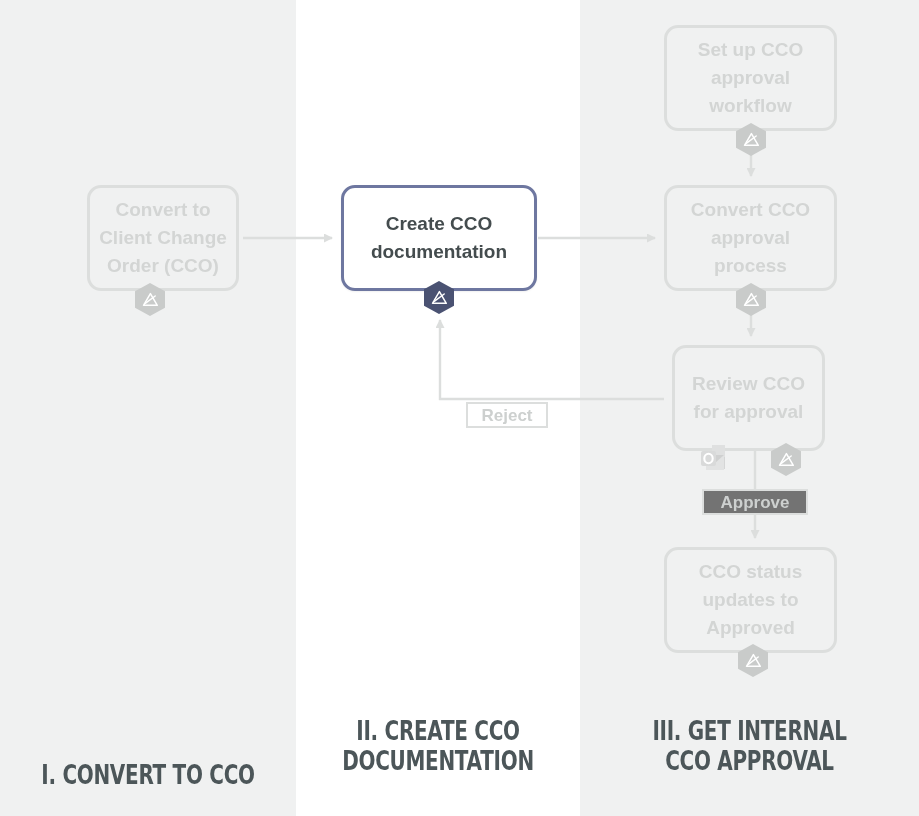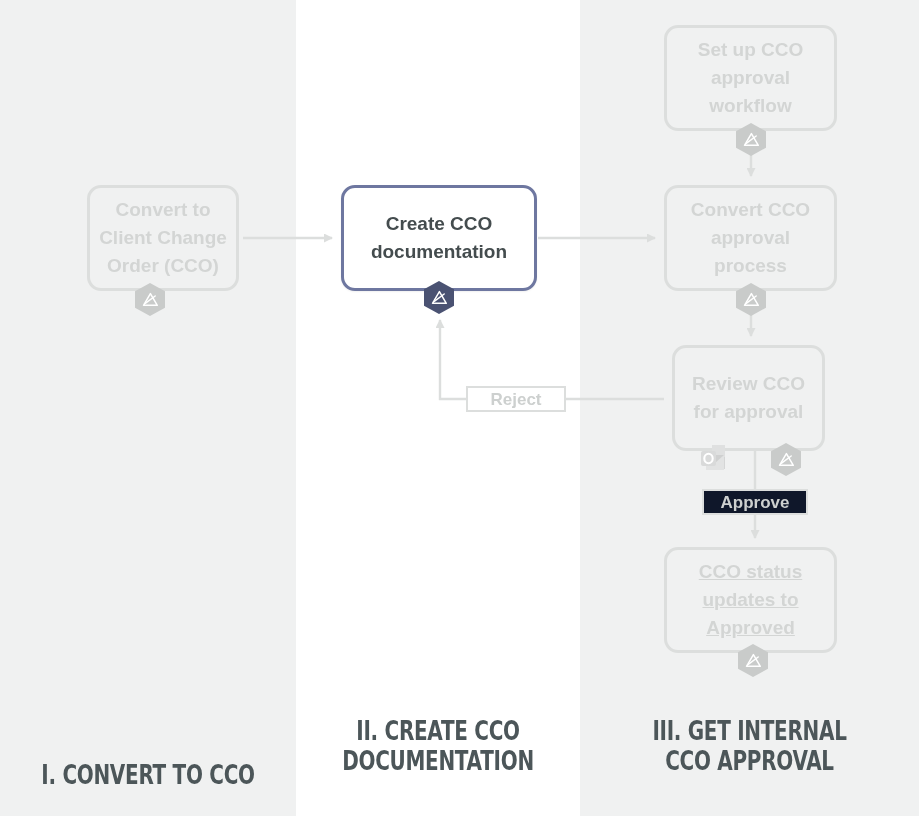--- a/index.html
+++ b/index.html
@@ -75,21 +75,21 @@
   .badge.active .hex { background: #4a5272; }
   .badge svg { display: block; }
 
   
   .mailbadge { position: absolute; width: 38px; height: 32px; }
 
   
   .edge-label {
     position: absolute;
     border: 2px solid #dcdedd;
-    background: #0f172a;
+    background: #737373;
     color: #cdd0cf;
     font-size: 17px;
     font-weight: bold;
     text-align: center;
     line-height: 1;
     display: flex; align-items: center; justify-content: center;
   }
   .edge-label.on-white { background: #ffffff; }
 </style>
 </head>
@@ -185,33 +185,33 @@
   </div>
   <div class="badge dim" style="left:771px;top:443px;">
     <span class="hex">
       <svg width="17" height="15" viewBox="0 0 17 15">
         <path d="M8.4 1.6 L15.3 13.3 L1.5 13.3 Z" fill="none" stroke="#ffffff" stroke-width="1.5" stroke-linejoin="round"></path>
         <path d="M3.6 11.2 L13.2 4.0" fill="none" stroke="#ffffff" stroke-width="1.5" stroke-linecap="round"></path>
       </svg>
     </span>
   </div>
 
-  <div class="node dim" style="left:664px;top:547px;width:173px;height:106px;text-decoration:underline;">CCO status
+  <div class="node dim" style="left:664px;top:547px;width:173px;height:106px;">CCO status
 updates to
 Approved</div>
   <div class="badge dim" style="left:738px;top:644px;">
     <span class="hex">
       <svg width="17" height="15" viewBox="0 0 17 15">
         <path d="M8.4 1.6 L15.3 13.3 L1.5 13.3 Z" fill="none" stroke="#ffffff" stroke-width="1.5" stroke-linejoin="round"></path>
         <path d="M3.6 11.2 L13.2 4.0" fill="none" stroke="#ffffff" stroke-width="1.5" stroke-linecap="round"></path>
       </svg>
     </span>
   </div>
 
-  <div class="edge-label on-white" style="left:466px;top:386px;width:100px;height:26px;">Reject</div>
+  <div class="edge-label on-white" style="left:466px;top:402px;width:82px;height:26px;">Reject</div>
   <div class="edge-label" style="left:702px;top:489px;width:106px;height:26px;">Approve</div>
 
   <div class="lane-caption" style="left:0px;width:296px;top:760px;">I. CONVERT TO CCO</div>
   <div class="lane-caption" style="left:296px;width:284px;top:716px;">II. CREATE CCO
 DOCUMENTATION</div>
   <div class="lane-caption" style="left:580px;width:339px;top:716px;">III. GET INTERNAL
 CCO APPROVAL</div>
 
 </div>
 

